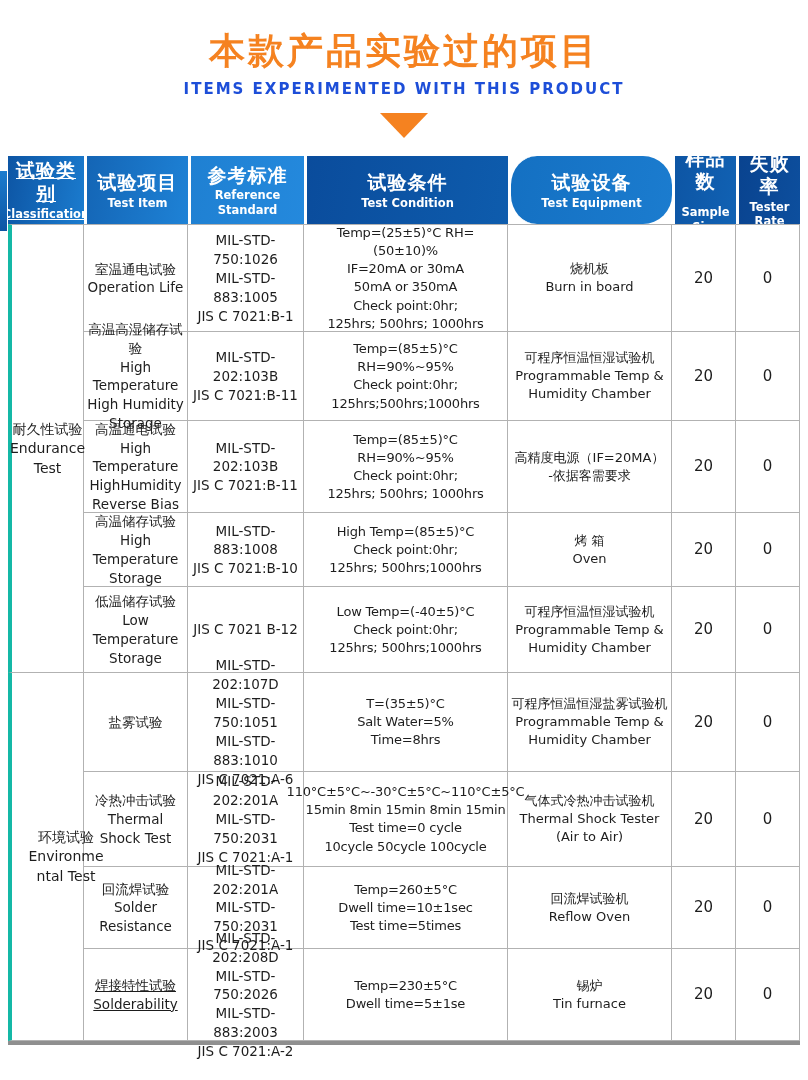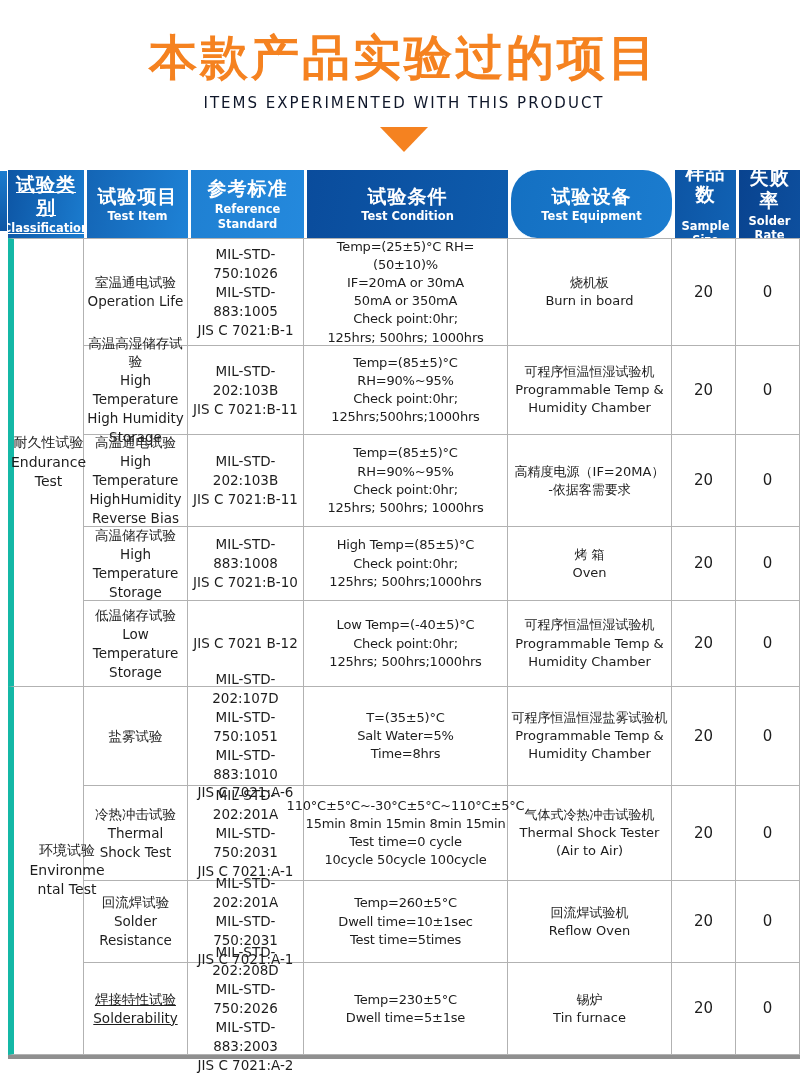--- a/index.html
+++ b/index.html
@@ -1,22 +1,22 @@
 <!DOCTYPE html>
 <html><head>
 <meta charset="utf-8">
 <style>
   * { margin:0; padding:0; box-sizing:border-box; }
   body { background:#ffffff; font-family:"DejaVu Sans","Liberation Sans",sans-serif; }
   .page { position:relative; width:808px; height:1080px; background:#ffffff; overflow:hidden; }
 
   
   .hero { text-align:center; padding-top:30px; }
-  .hero-title { color:#f58220; font-size:48px; font-weight:900; letter-spacing:3px; line-height:1.15; }
-  .hero-sub { color:#0f172a; font-size:15px; font-weight:normal; letter-spacing:2px; margin-top:9px; }
+  .hero-title { color:#f58220; font-size:36px; font-weight:900; letter-spacing:3px; line-height:1.15; }
+  .hero-sub { color:#1d4ed8; font-size:15px; font-weight:bold; letter-spacing:2px; margin-top:9px; }
   .hero-tri { width:0; height:0; margin:15px auto 0;
               border-left:24px solid transparent; border-right:24px solid transparent;
               border-top:25px solid #f58220; }
 
   
   .edge-strip { position:absolute; left:0; top:171px; width:7px; height:60px;
                 background:linear-gradient(180deg,#1b7ccf,#0d55a4); }
 
   
   .grid { width:792px; margin:18px auto 0;
@@ -37,21 +37,21 @@
   .g4 { background:linear-gradient(100deg,#0a4c9c,#0e5cad); }
   .g5 { background:linear-gradient(100deg,#1470c2,#1b7ccf);border-radius:29px; }
   .g6 { background:linear-gradient(100deg,#0d55a4,#1162b4);gap:11px; }
   .g7 { background:linear-gradient(100deg,#09438f,#0d4f9e); }
 
   .td { border-right:1px solid #b2b2b2; border-bottom:1px solid #b2b2b2;
         display:flex; flex-direction:column; justify-content:center; align-items:center;
         text-align:center; white-space:pre-line; padding:3px 3px;
         color:#1d1d1d; font-size:13.5px; line-height:1.4; }
   .td.rt { border-top:1px solid #b2b2b2; }
-  .td.cls { border-left:6px solid #14b8a6; font-size:14px; }
+  .td.cls { border-left:4px solid #14b8a6; font-size:14px; }
   .td.cond { font-size:13px; letter-spacing:-0.2px; }
   .td.equip { font-size:13px; }
   .td.num { font-size:15px; }
 </style>
 </head>
 <body>
 
 <div class="page">
 
   <div class="hero">
@@ -82,21 +82,21 @@
     <div class="th g5" style="grid-column:5">
       <span class="cn">试验设备</span>
       <span class="en">Test Equipment</span>
     </div>
     <div class="th g6" style="grid-column:6">
       <span class="cn">样品数</span>
       <span class="en">Sample Size</span>
     </div>
     <div class="th g7" style="grid-column:7">
       <span class="cn">失败率</span>
-      <span class="en">Solder Rate</span>
+      <span class="en">Tester Rate</span>
     </div>
 
   <div class="td cls rt" style="grid-area: 2 / 1 / span 5;">耐久性试验
 Endurance
 Test</div>
       <div class="td  rt" style="grid-area: 2 / 2;">室温通电试验
 Operation Life</div>
       <div class="td  rt" style="grid-area: 2 / 3;">MIL-STD-750:1026
 MIL-STD-883:1005
 JIS C 7021:B-1</div>

